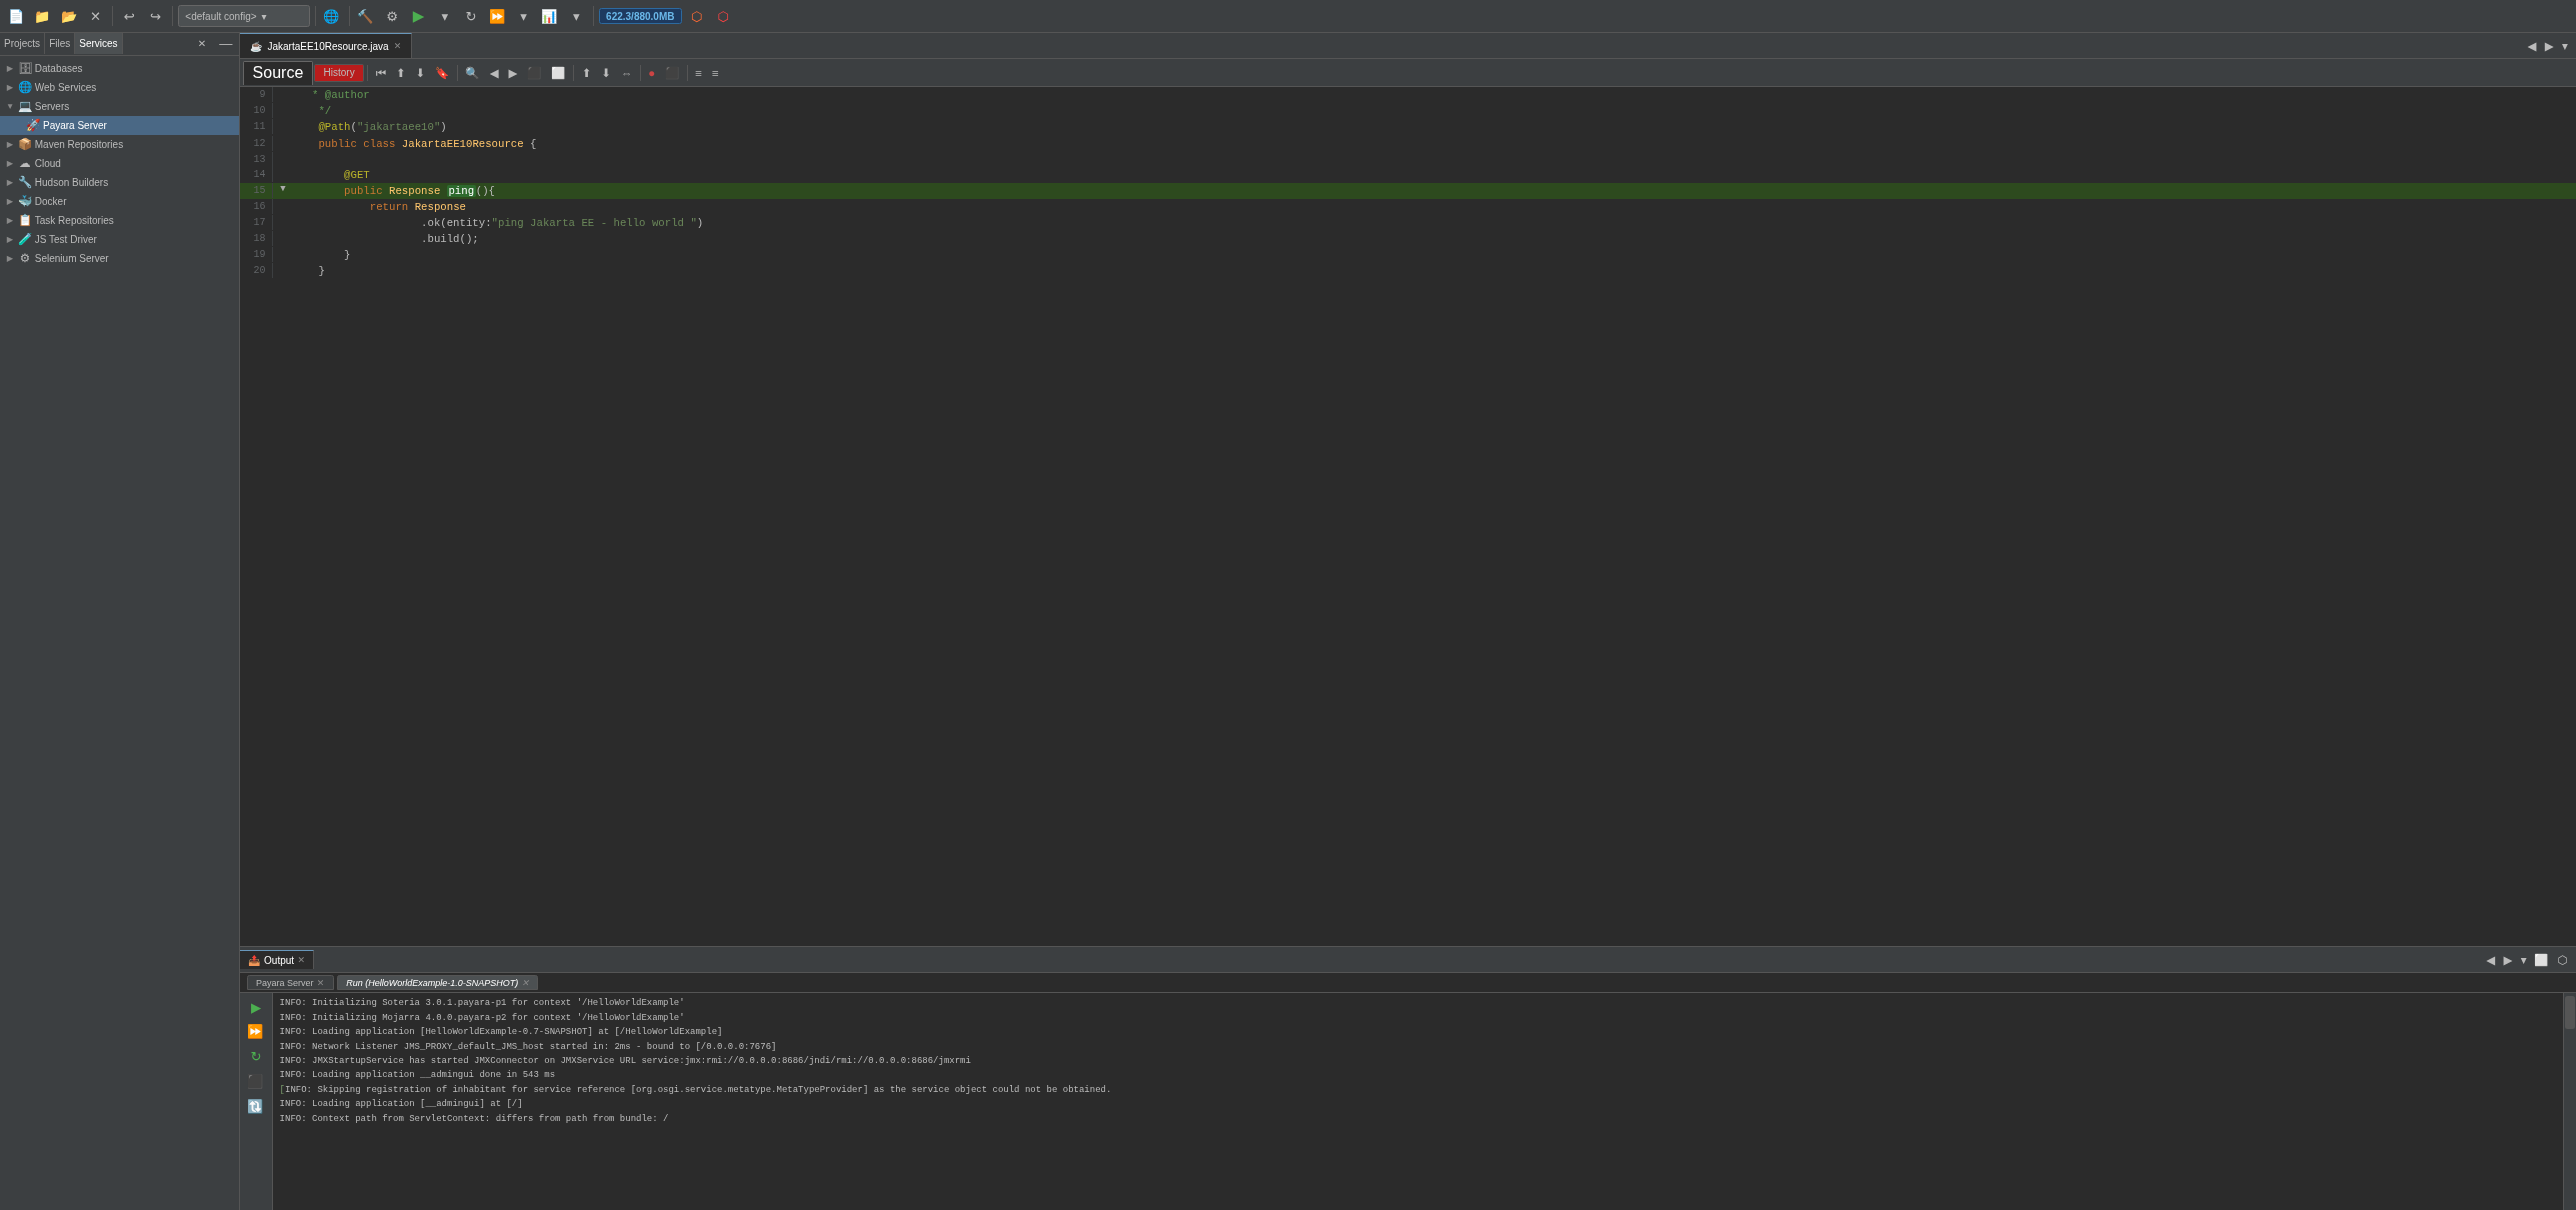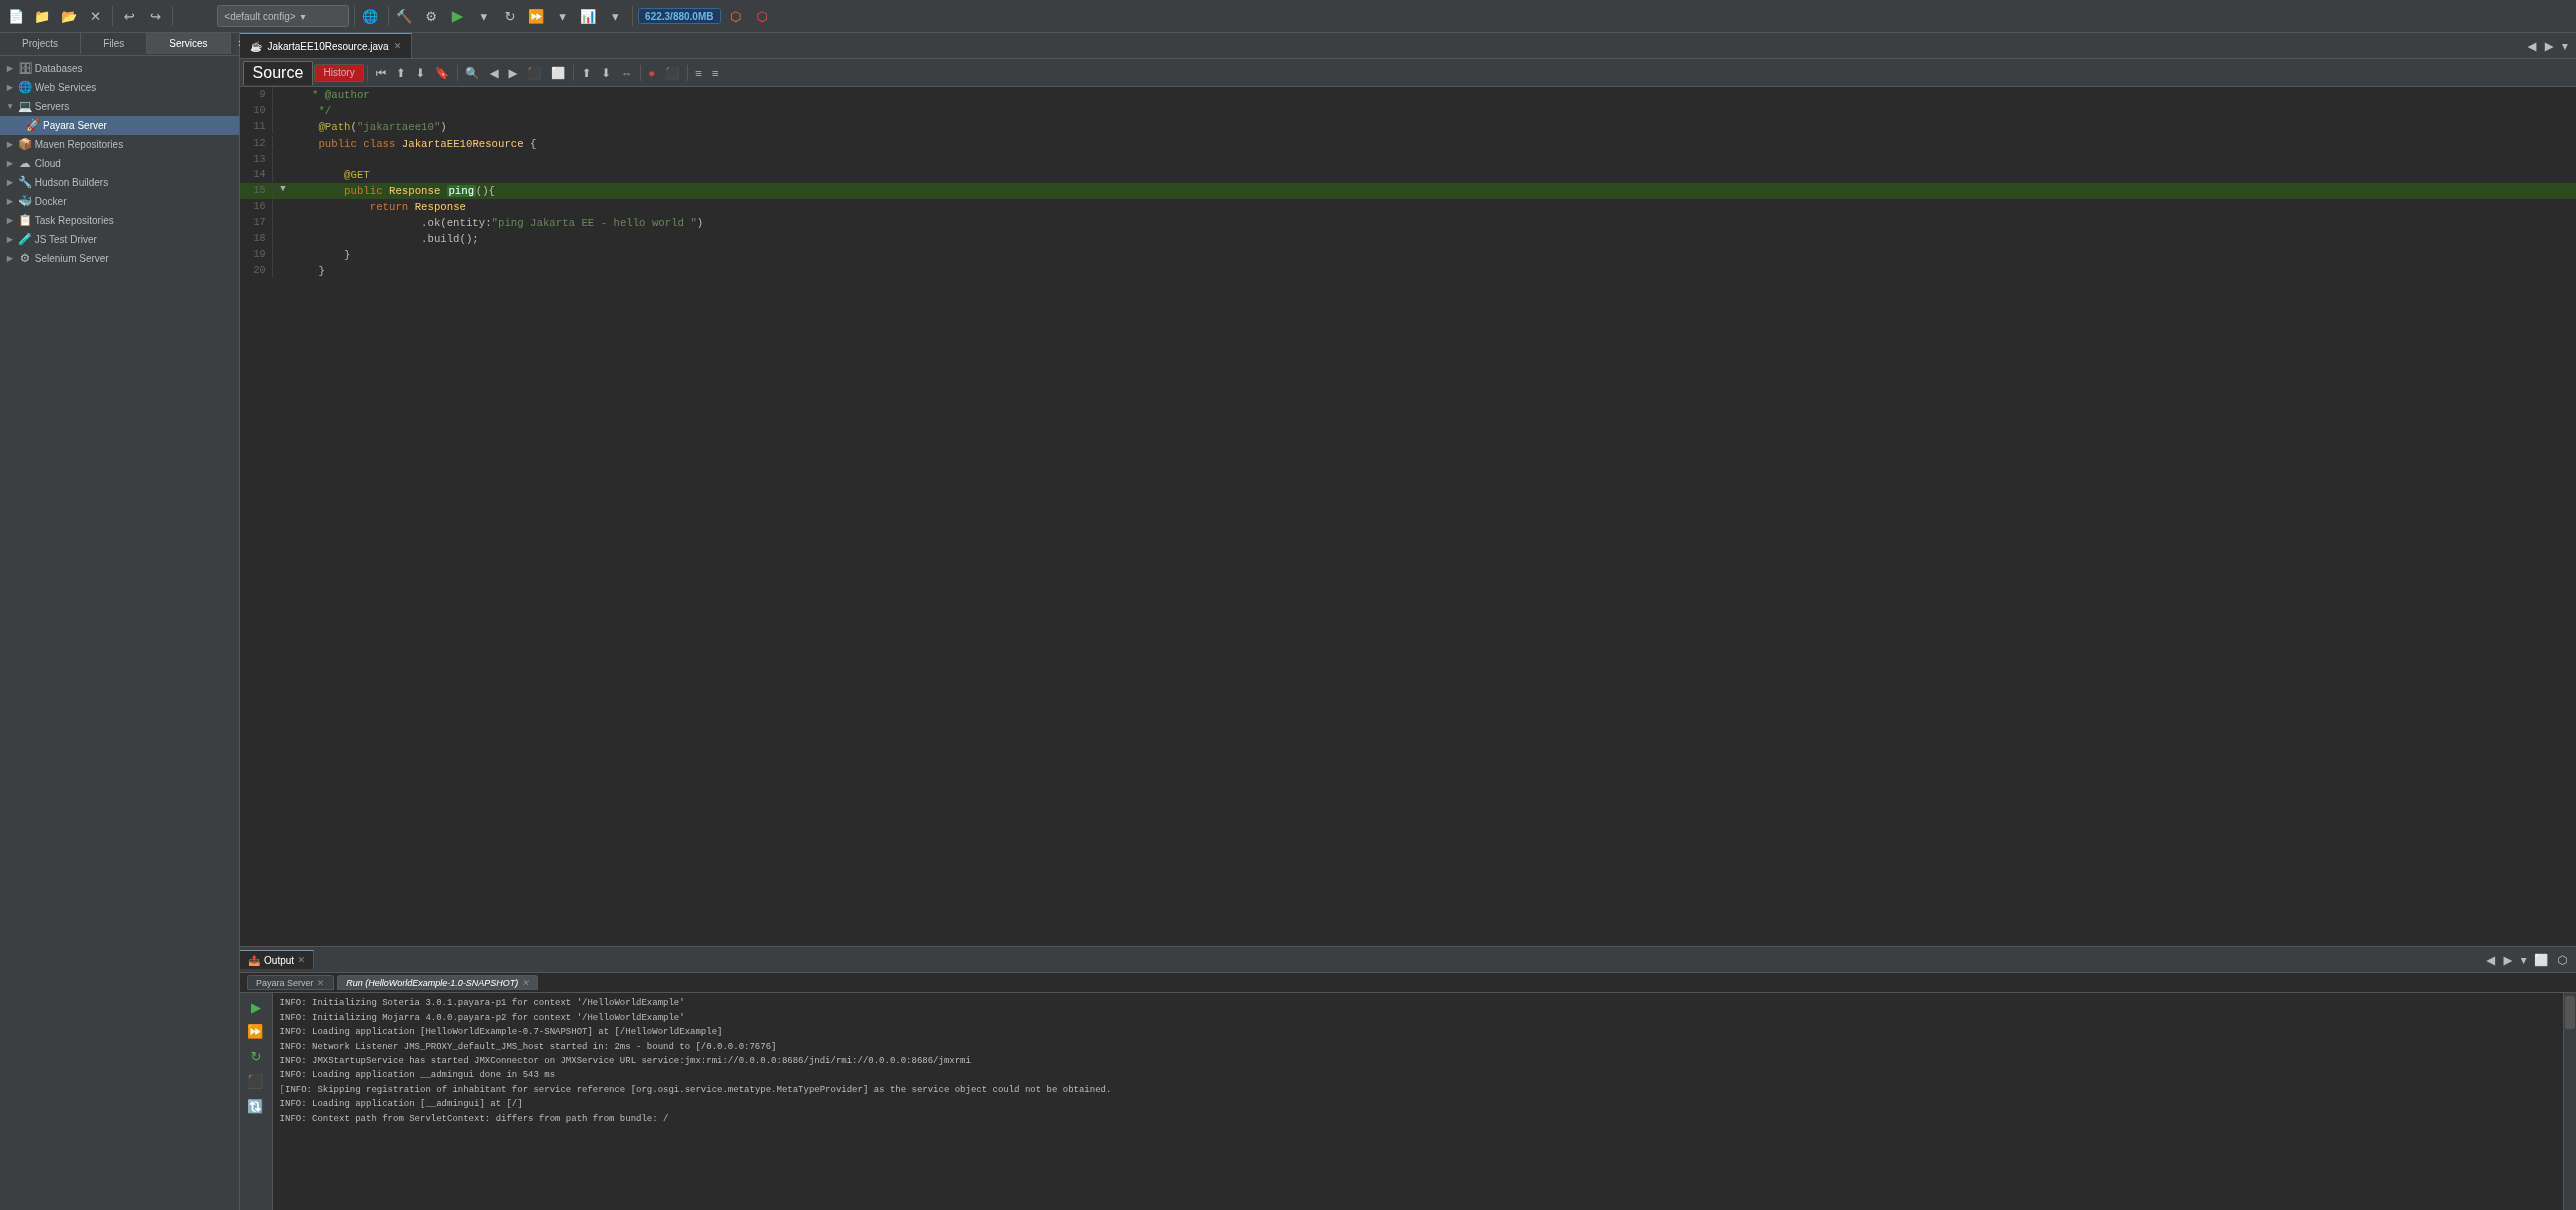--- a/index.html
+++ b/index.html
@@ -37,21 +37,20 @@
       color: #bbbbbb;
       padding: 1.7px 6.6px;
       border-radius: 2.5px;
       font-size: 10px;
       cursor: pointer;
       display: flex;
       align-items: center;
       gap: 5px;
       height: 21.5px;
       min-width: 132px;
-      margin-left: 39px;
     }
     .memory-badge {
       background: #1e3a5f;
       border: 0.8px solid #2d6a9f;
       color: #6ab7e8;
       padding: 1.7px 6.6px;
       border-radius: 2.5px;
       font-size: 10px;
       font-weight: bold;
     }
@@ -72,21 +71,21 @@
       flex-direction: column;
       flex-shrink: 0;
     }
     .sidebar-tabs {
       display: flex;
       background: #3c3f41;
       border-bottom: 0.8px solid #555;
       align-items: center;
     }
     .sidebar-tab {
-      padding: 5px 22px;
+      padding: 5px 4px;
       font-size: 10px;
       cursor: pointer;
       color: #bbbbbb;
       border-right: 0.8px solid #555;
     }
     .sidebar-tab.active {
       background: #4c5052;
       color: #ffffff;
     }
     .sidebar-close {

